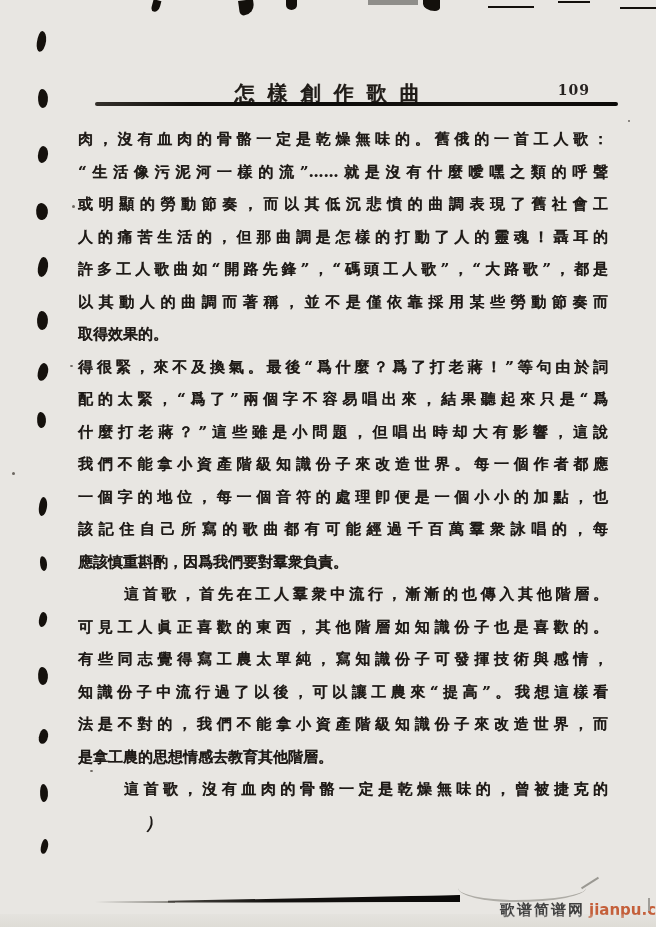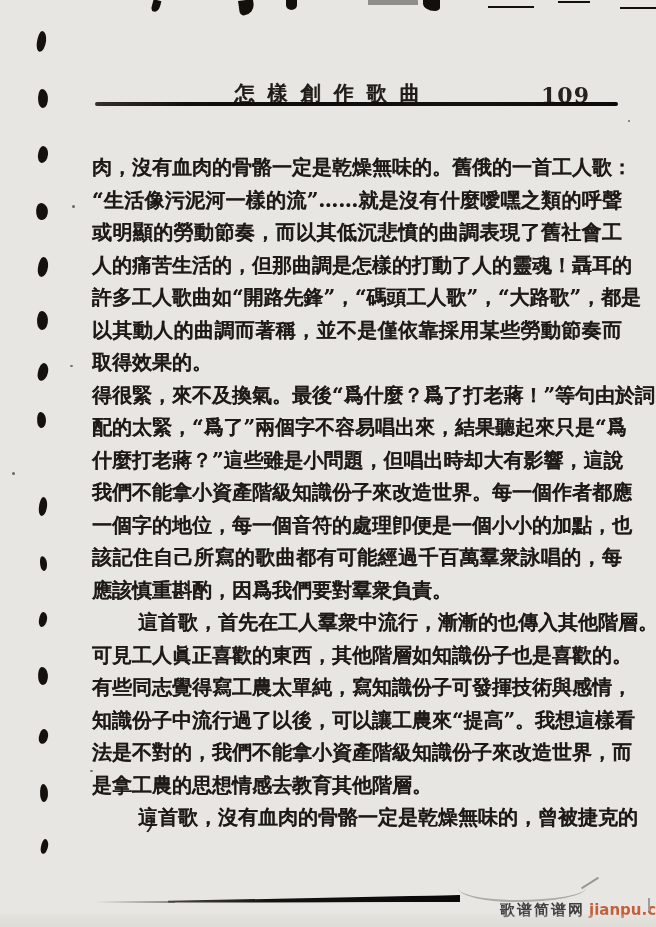--- a/index.html
+++ b/index.html
@@ -17,34 +17,33 @@
   }
   
   .header{position:absolute;left:92px;top:80px;width:530px;height:28px;}
   .header-title{
     position:absolute;left:0;right:60px;text-align:center;
     font-size:20px;font-weight:700;color:#201c18;
     letter-spacing:13px;text-indent:13px;
     text-shadow:0.4px 0.4px 0.6px rgba(30,25,20,0.55);
   }
   .page-number{
-    position:absolute;right:32px;top:2px;font-size:22px;font-weight:700;
+    position:absolute;right:32px;top:2px;font-size:14px;font-weight:700;
     color:#262220;letter-spacing:1px;
   }
   .header-rule{
     position:absolute;left:95px;top:102px;width:523px;height:4px;
     background:linear-gradient(90deg,#34302b,#12100d 18%,#0d0c0a 45%,#161410 72%,#0b0a08 100%);
     border-radius:2px;
   }
   
   .text-block{
-    position:absolute;left:92px;top:123px;width:530px;
-    font-size:20px;font-weight:600;color:#1d1916;
+    position:absolute;left:78px;top:123px;width:530px;
+    font-size:15px;font-weight:600;color:#1d1916;
     text-shadow:0.35px 0.35px 0.5px rgba(35,28,22,0.65);
-    margin-top:28px;
   }
   .line{
     height:32.5px;line-height:32.5px;white-space:nowrap;
     text-align:justify;text-align-last:justify;
     -moz-text-align-last:justify;
   }
   .line.indent{padding-left:46px;}
   .line.end{text-align-last:left;-moz-text-align-last:left;}
   
   .blob{position:absolute;background:#15110d;border-radius:46% 54% 58% 42%/60% 45% 55% 40%;}

